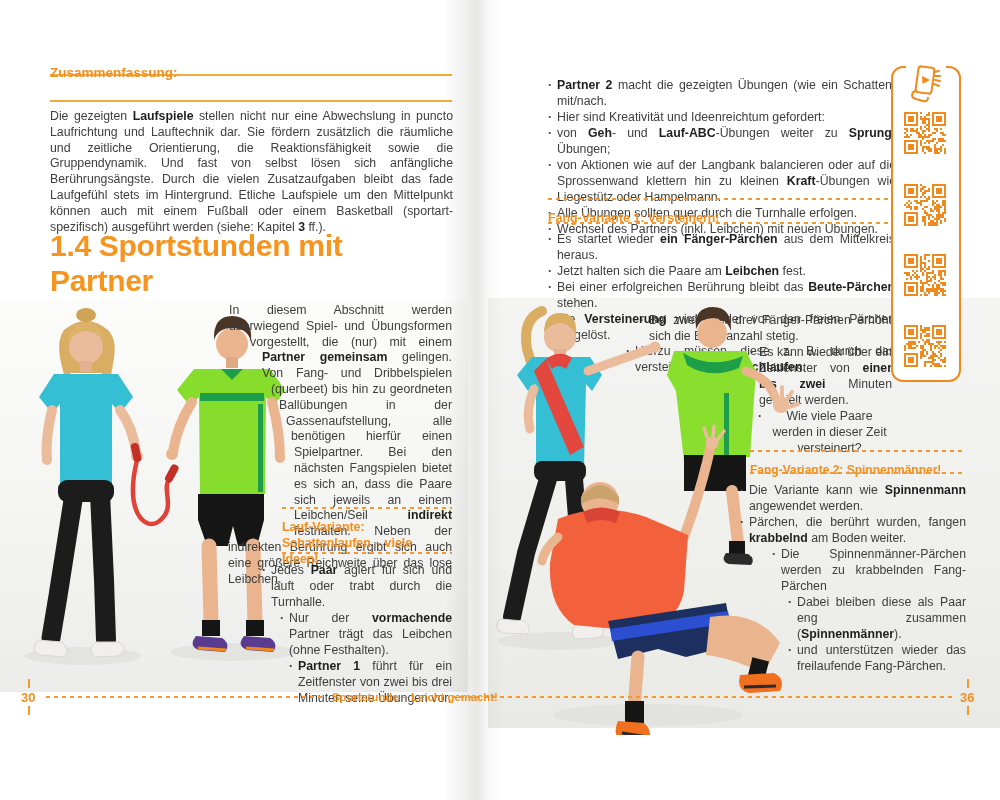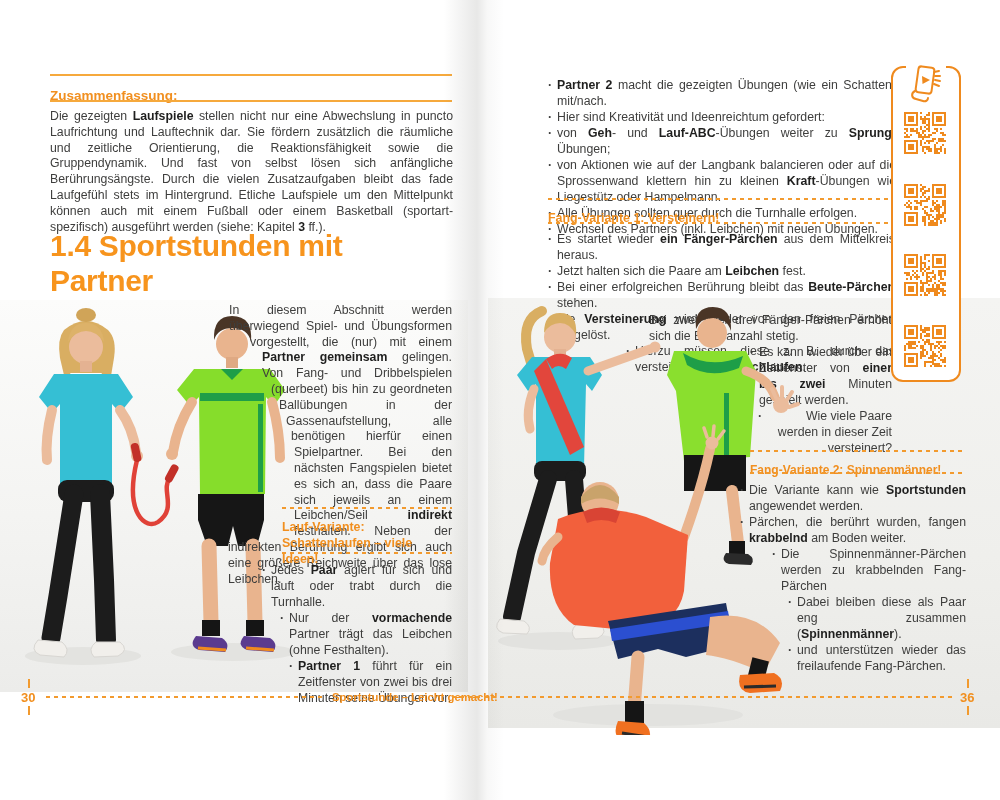--- a/index.html
+++ b/index.html
@@ -19,21 +19,21 @@
   .box-head{font-size:12.4px;line-height:16px;font-weight:bold;color:#F18F1F;margin-top:6px;}
   
   ul.blist{list-style:none;margin:0;padding:0;font-size:12.3px;line-height:16px;}
   ul.blist li{position:relative;padding-left:9px;text-align:justify;}
   ul.blist li::before{content:"\00b7";position:absolute;left:0;top:0;font-weight:bold;color:#3e3e3d;}
   #lauf-list li:nth-child(2){margin-left:18px;}
   #lauf-list li:nth-child(3){margin-left:27px;}
   #fang1-main li:nth-child(5){margin-left:78px;}
   #fang1-side li:nth-child(1){margin-left:40px;}
   #fang1-side li:nth-child(2){margin-left:150px;}
-  #fang1-side li:nth-child(3){margin-left:158px;text-align:right;}
+  #fang1-side li:nth-child(3){margin-left:158px;text-align:center;}
   #fang2-list li:nth-child(3){margin-left:32px;}
   #fang2-list li:nth-child(4){margin-left:48px;}
   #fang2-list li:nth-child(5){margin-left:48px;}
   #fang2-list li:nth-child(6){margin-left:30px;}
   
   .chapter-title{font-size:30px;line-height:35px;font-weight:bold;color:#F7941D;letter-spacing:-.3px;}
   .sum-head{font-size:13.5px;font-weight:bold;color:#F18F1F;}
   
   .st{float:left;clear:left;}
   
@@ -52,21 +52,21 @@
   .spine{position:absolute;left:444px;top:0;width:60px;height:800px;pointer-events:none;
     background:linear-gradient(90deg,rgba(110,110,105,0) 0%,rgba(110,110,105,0.16) 55%,rgba(110,110,105,0.05) 72%,rgba(110,110,105,0) 100%);}
 </style>
 </head>
 <body>
 
 <div class="photo-bg-left"></div>
 <div class="photo-bg-right"></div>
 
 <div class="abs rule" style="left:50px;top:74px;width:402px;"></div>
-<div class="abs sum-head" style="left:50px;top:88px;">Zusammenfassung:</div>
+<div class="abs sum-head" style="left:50px;top:65px;">Zusammenfassung:</div>
 <div class="abs rule" style="left:50px;top:100px;width:402px;"></div>
 <div class="abs body-text" style="left:50px;top:109px;width:403px;">Die gezeigten <b>Laufspiele</b> stellen nicht nur eine Abwechslung in puncto Laufrichtung und Lauftechnik dar. Sie fördern zusätzlich die räumliche und zeitliche Orientierung, die Reaktionsfähigkeit sowie die Gruppendynamik. Und fast von selbst lösen sich anfängliche Berührungsängste. Durch die vielen Zusatzaufgaben bleibt das fade Laufgefühl stets im Hintergrund. Etliche Laufspiele um den Mittelpunkt können auch mit einem Fußball oder einem Basketball (sportart-spezifisch) ausgeführt werden (siehe: Kapitel <b>3</b> ff.).</div>
 
 <div class="abs chapter-title" style="left:50px;top:228px;width:392px;">1.4 Sportstunden mit Partner</div>
 
 <svg class="abs" style="left:8px;top:300px;" width="340" height="392" viewBox="0 0 340 392">
   <ellipse cx="75" cy="356" rx="58" ry="9" fill="#e3e3e0"></ellipse>
   <ellipse cx="225" cy="352" rx="62" ry="9" fill="#e3e3e0"></ellipse>
   <g>
     <path d="M56 30 q22 -18 44 0 q9 9 6 28 l-5 30 q-21 10 -42 0 l-7 -30 q-3 -19 4 -28z" fill="#d9ae62"></path>
@@ -212,21 +212,21 @@
     <rect x="262" y="364" width="17" height="19" fill="#151515" transform="rotate(14 270 373)"></rect>
     <path d="M252 380 q-4 16 10 18 l30 -2 q6 -12 -6 -18z" fill="#f07020"></path>
     <path d="M256 392 l32 -1" stroke="#2b2b2b" stroke-width="3"></path>
   </g>
 </svg>
 
 <div class="abs dash" style="left:750px;top:450px;width:216px;"></div>
 <div class="abs box-head" style="left:750px;top:456px;width:216px;font-size:12px;">Fang-Variante 2: Spinnenmänner!</div>
 <div class="abs dash" style="left:750px;top:472px;width:216px;"></div>
 <ul class="abs blist" id="fang2-list" style="left:740px;top:482px;width:226px;">
-    <li>Die Variante kann wie <b>Sportstunden</b> angewendet werden.</li>
+    <li>Die Variante kann wie <b>Spinnenmann</b> angewendet werden.</li>
     <li>Pärchen, die berührt wurden, fangen <b>krabbelnd</b> am Boden weiter.</li>
     <li>Die Spinnenmänner-Pärchen werden zu krabbelnden Fang-Pärchen</li>
     <li>Dabei bleiben diese als Paar eng zusammen (<b>Spinnenmänner</b>).</li>
     <li>und unterstützen wieder das freilaufende Fang-Pärchen.</li>
   </ul>
 
 <div class="qr-panel">
   <svg style="position:absolute;left:13px;top:-4px;background:#fff;" width="40" height="42" viewBox="0 0 40 42">
     <g fill="none" stroke="#EF8A1E" stroke-width="2" stroke-linecap="round" stroke-linejoin="round">
       <rect x="11" y="3" width="16" height="26" rx="3" transform="rotate(8 19 16)"></rect>

